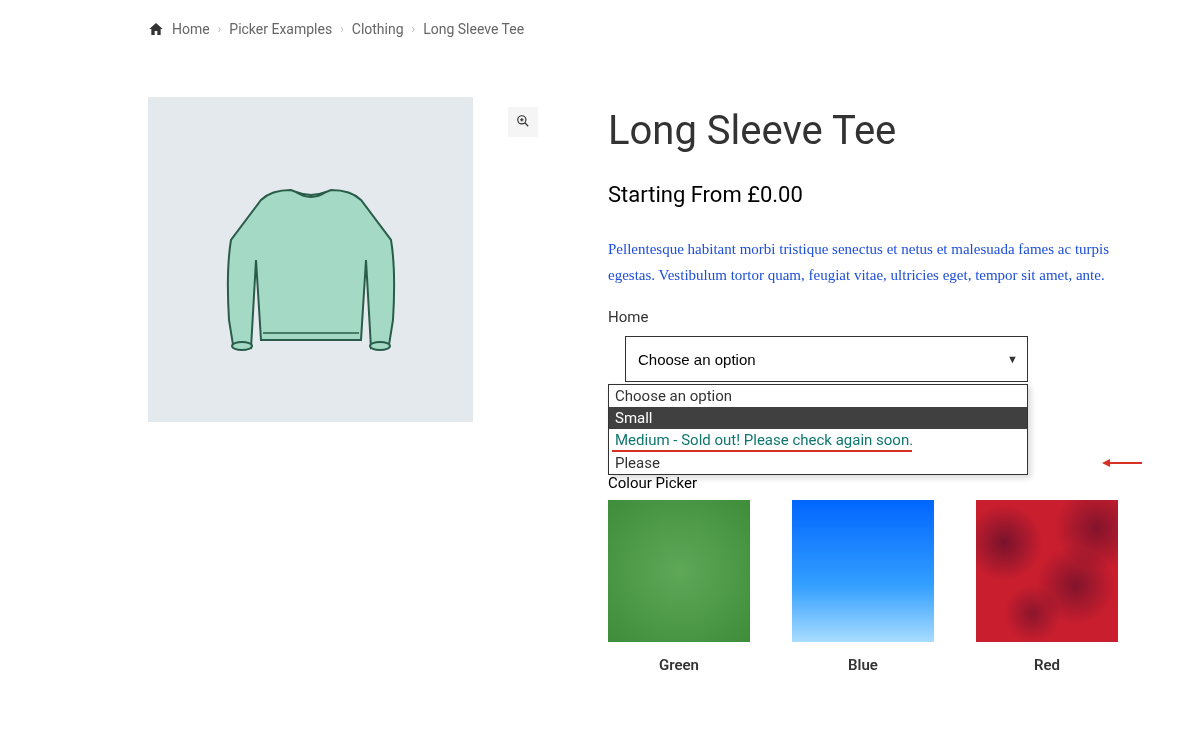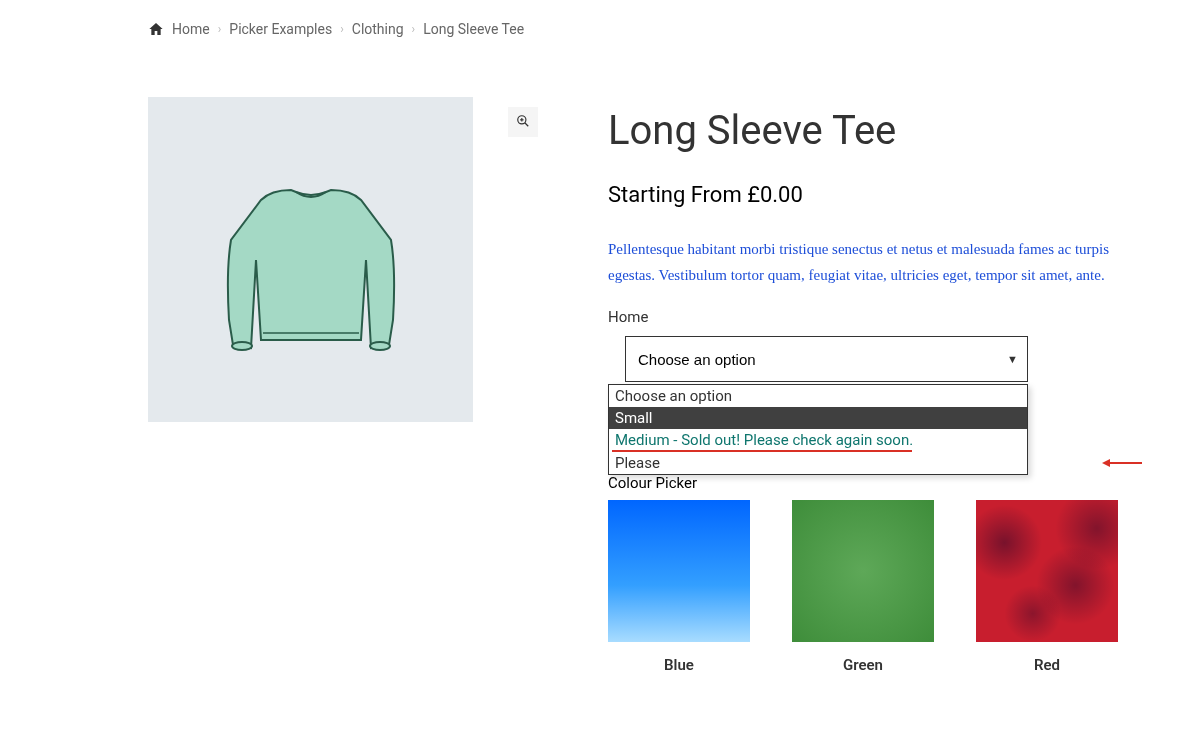--- a/index.html
+++ b/index.html
@@ -277,26 +277,26 @@
               <polygon points="0,5 8,1 8,9" fill="#d93025"></polygon>
             </svg>
           </div>
         </div>
       </div>
 
       <div class="colour-section">
         <div class="colour-label">Colour Picker</div>
         <div class="swatches">
           <div class="swatch-item">
+            <div class="swatch-box swatch-green"></div>
+            <div class="swatch-name">Green</div>
+          </div>
+          <div class="swatch-item">
             <div class="swatch-box swatch-blue"></div>
             <div class="swatch-name">Blue</div>
-          </div>
-          <div class="swatch-item">
-            <div class="swatch-box swatch-green"></div>
-            <div class="swatch-name">Green</div>
           </div>
           <div class="swatch-item">
             <div class="swatch-box swatch-red"></div>
             <div class="swatch-name">Red</div>
           </div>
         </div>
       </div>
 
     </div>
   </div>

